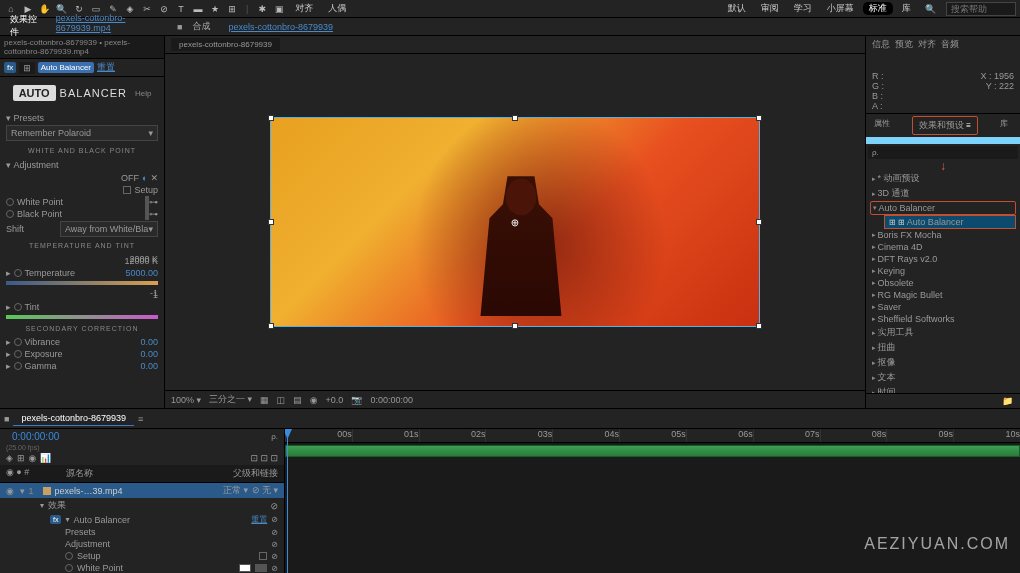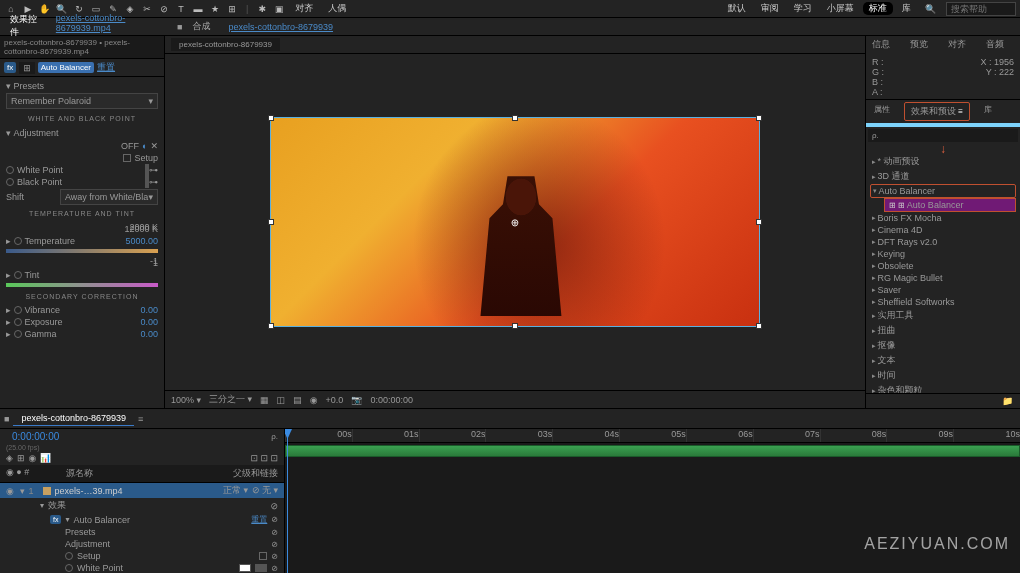--- a/index.html
+++ b/index.html
@@ -41,32 +41,32 @@
 .canvas{width:490px;height:210px;position:relative;border:1px solid #5ab0e0;background:linear-gradient(135deg,#e8a020 0%,#f0b030 30%,#e85020 60%,#c83010 100%)}
 .canvas::before{content:'';position:absolute;inset:0;background:radial-gradient(ellipse 180px 200px at 55% 60%,rgba(80,10,5,.6),transparent 70%)}
 .handle{position:absolute;width:6px;height:6px;background:#fff;border:1px solid #333}
 .h-tl{top:-3px;left:-3px}.h-tr{top:-3px;right:-3px}.h-bl{bottom:-3px;left:-3px}.h-br{bottom:-3px;right:-3px}
 .h-tm{top:-3px;left:calc(50% - 3px)}.h-bm{bottom:-3px;left:calc(50% - 3px)}
 .h-ml{top:calc(50% - 3px);left:-3px}.h-mr{top:calc(50% - 3px);right:-3px}
 .anchor{position:absolute;top:calc(50% - 5px);left:calc(50% - 5px);width:10px;height:10px;color:#fff;font-size:10px;text-align:center}
 .viewer-ctl{height:18px;background:#232323;display:flex;align-items:center;padding:0 6px;gap:8px;border-top:1px solid #000;font-size:8px}
 .right{width:155px;background:#232323;border-left:1px solid #000;display:flex;flex-direction:column}
 .info{padding:2px 6px;font-size:8px;border-bottom:1px solid #000}
-.info .tabs{display:flex;gap:20px;margin-bottom:6px}
+.info .tabs{display:flex;gap:5px;margin-bottom:20px}
 .info .row{display:flex;justify-content:space-between}
-.rtabs{display:flex;gap:8px;border-bottom:4px solid #7dd3fc;padding:2px}
+.rtabs{display:flex;gap:16px;border-bottom:7px solid #7dd3fc;padding:2px}
 .rtab{padding:2px 6px;font-size:8px;color:#999}
 .rtab.active{color:#fff;border:1px solid #c05030;border-radius:2px}
 .search-r{background:#1a1a1a;margin:2px;padding:2px 4px;font-size:8px}
 .arrow-ann{text-align:center;color:#e06040;font-size:12px;line-height:10px}
 .fxlist{flex:1;overflow:auto;padding:0 4px}
 .fxcat{font-size:8px;color:#aaa;padding:1px 2px;display:flex;align-items:center;gap:2px}
 .fxcat.hl{border:1px solid #c05030;border-radius:2px}
 .fxcat .tw{color:#888;font-size:7px}
-.fxitem{font-size:8px;color:#ccc;background:#701a75;padding:1px 4px;margin-left:14px;border:1px solid #c05030}
+.fxitem{font-size:8px;color:#ccc;background:#0c4a6e;padding:1px 4px;margin-left:14px;border:1px solid #c05030}
 .timeline{height:165px;background:#1e1e1e;border-top:1px solid #000;display:flex;flex-direction:column}
 .tl-tab{background:#232323;padding:2px 4px;border-bottom:1px solid #000;display:flex;align-items:center;gap:4px}
 .tl-body{flex:1;display:flex}
 .tl-left{width:285px;background:#232323;border-right:1px solid #000;display:flex;flex-direction:column}
 .tc{color:#3a8ae0;font-size:10px;padding:2px 6px}
 .tl-ctl{display:flex;align-items:center;gap:4px;padding:2px 6px;font-size:8px}
 .tl-hdr{display:flex;background:#1a1a1a;padding:2px 6px;font-size:8px;border-bottom:1px solid #000}
 .tl-hdr>div:nth-child(1){width:60px}.tl-hdr>div:nth-child(2){flex:1}
 .layer{display:flex;align-items:center;padding:1px 6px;font-size:8px;gap:4px}
 .layer .eye{width:10px}.layer .num{width:10px;color:#888}
@@ -130,20 +130,25 @@
 <div class="main">
 
   <div class="left">
     <div class="crumb">pexels-cottonbro-8679939 • pexels-cottonbro-8679939.mp4</div>
     <div class="fxrow">
       <span class="fxbadge">fx</span>
       <span style="background:#1a1a1a;padding:1px 4px">⊞</span>
       <span class="fxbadge" style="background:#3a70b0">Auto Balancer</span>
       <span class="tab link" style="padding:0">重置</span>
     </div>
+    <div class="logo">
+      <span class="auto">AUTO</span>
+      <span class="bal">BALANCER</span>
+      <span class="help">Help</span>
+    </div>
     <div class="sec">
         <div class="sec-h">
           <span>▾</span>
           <span>Presets</span>
         </div>
       <div class="dd">
           <span>Remember Polaroid</span>
           <span>▾</span>
         </div>
     </div>

